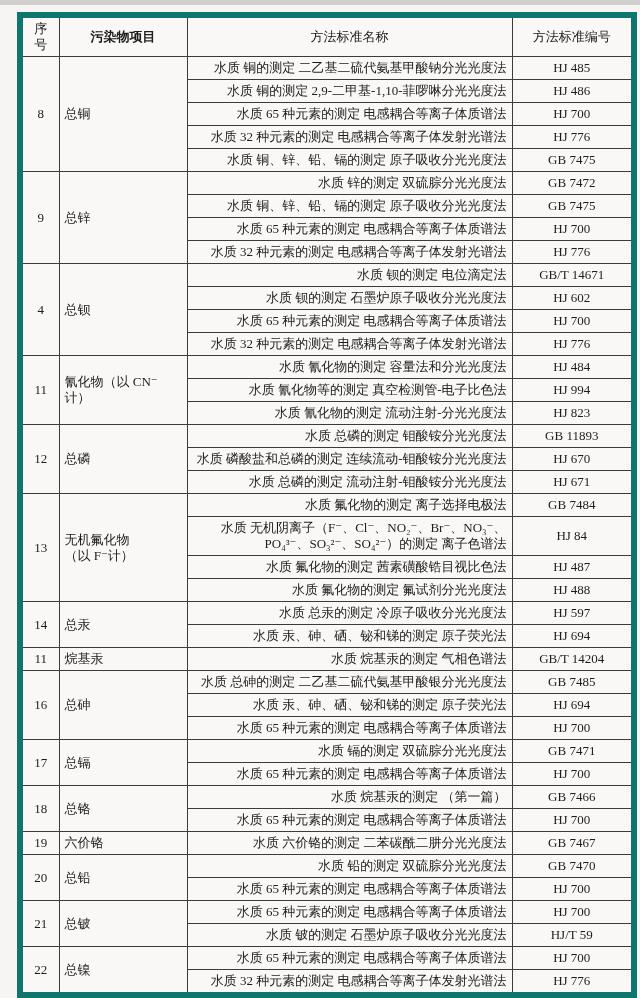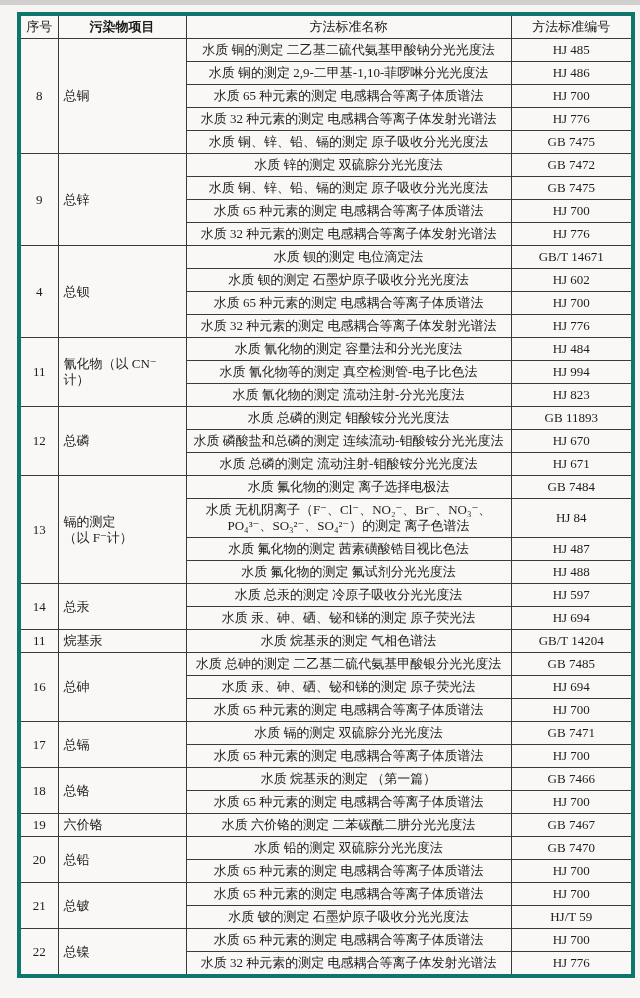--- a/index.html
+++ b/index.html
@@ -34,42 +34,42 @@
   table.std-table th,
   table.std-table td {
     border: 1px solid #3b3b3b;
     font-size: 13px;
     line-height: 16px;
     padding: 3px 5px;
     vertical-align: middle;
     overflow: hidden;
   }
   table.std-table {
-    border: 4px solid #0f766e;
+    border: 6px solid #0f766e;
   }
   th.c-no, col.c-no { width: 39px; }
   th.c-pol, col.c-pol { width: 128px; font-weight: bold; }
   th.c-name, col.c-name { width: 325px; margin-left: 32px; }
   th.c-code, col.c-code { width: 122px; }
   th {
     font-weight: normal;
     text-align: center;
     padding-top: 5px;
     padding-bottom: 5px;
   }
   td.c-no {
     text-align: center;
     font-size: 12.5px;
   }
   td.c-pol {
     text-align: left;
     white-space: pre-line;
   }
   td.c-name {
-    text-align: center;
+    text-align: right;
   }
   td.c-code {
     text-align: center;
     font-size: 12.5px;
     white-space: nowrap;
     margin-left: 28px;
   }
 </style>
 </head>
 <body>
@@ -174,21 +174,21 @@
         <tr>
           <td class="c-name">水质 磷酸盐和总磷的测定 连续流动-钼酸铵分光光度法</td>
           <td class="c-code">HJ 670</td>
         </tr>
         <tr>
           <td class="c-name">水质 总磷的测定 流动注射-钼酸铵分光光度法</td>
           <td class="c-code">HJ 671</td>
         </tr>
         <tr>
           <td class="c-no" rowspan="4">13</td>
-          <td class="c-pol" rowspan="4">镉的测定
+          <td class="c-pol" rowspan="4">无机氟化物
 （以 F⁻计）</td>
           <td class="c-name">水质 氟化物的测定 离子选择电极法</td>
           <td class="c-code">GB 7484</td>
         </tr>
         <tr>
           <td class="c-name">水质 无机阴离子（F⁻、Cl⁻、NO₂⁻、Br⁻、NO₃⁻、PO₄³⁻、SO₃²⁻、SO₄²⁻）的测定 离子色谱法</td>
           <td class="c-code">HJ 84</td>
         </tr>
         <tr>
           <td class="c-name">水质 氟化物的测定 茜素磺酸锆目视比色法</td>

